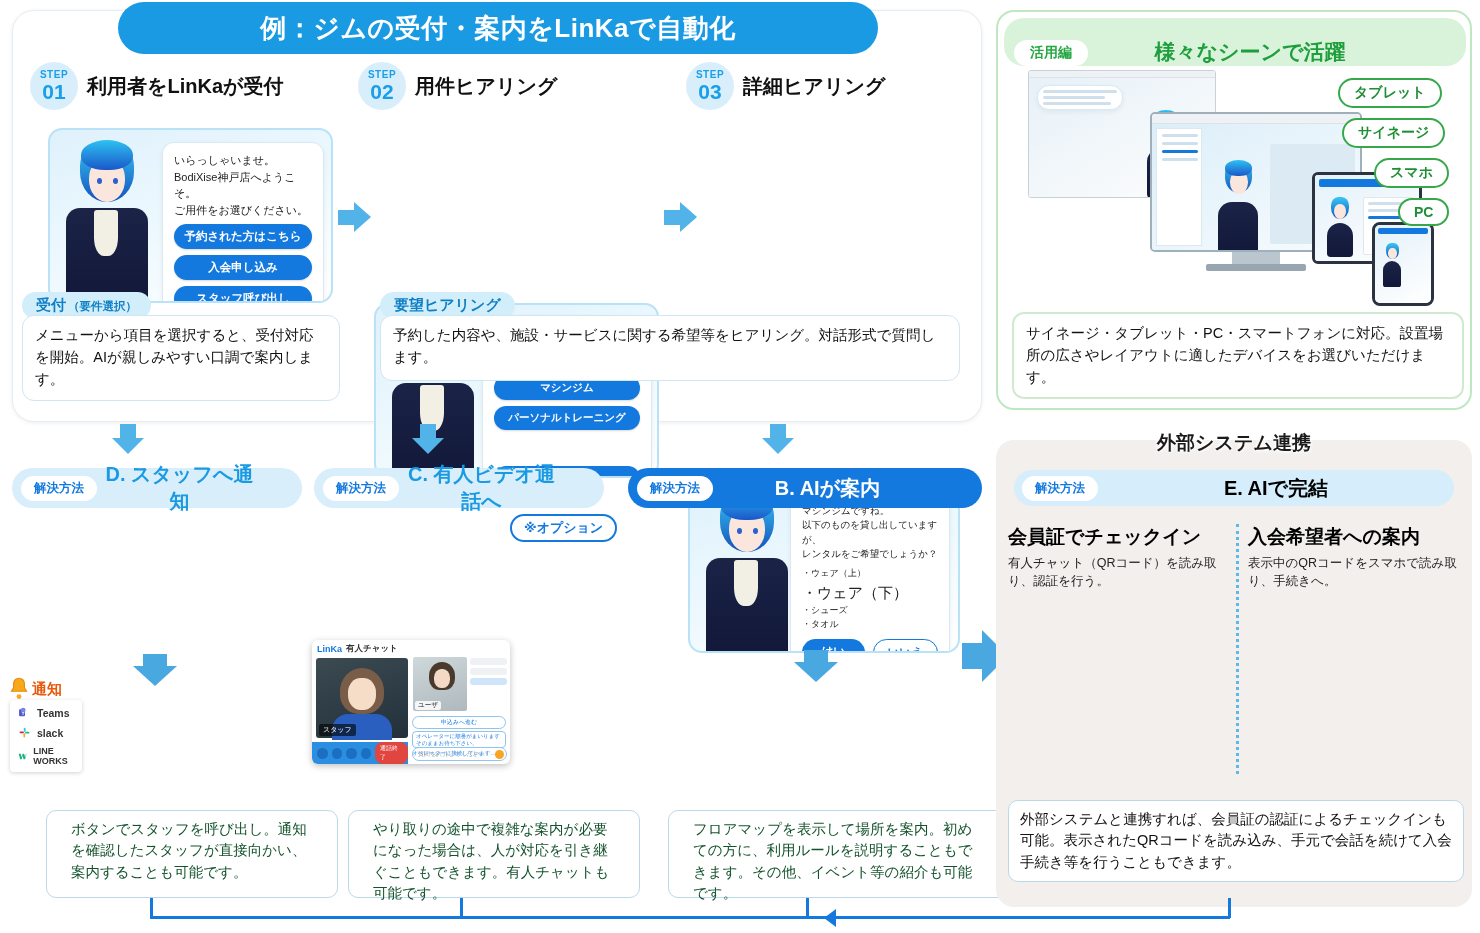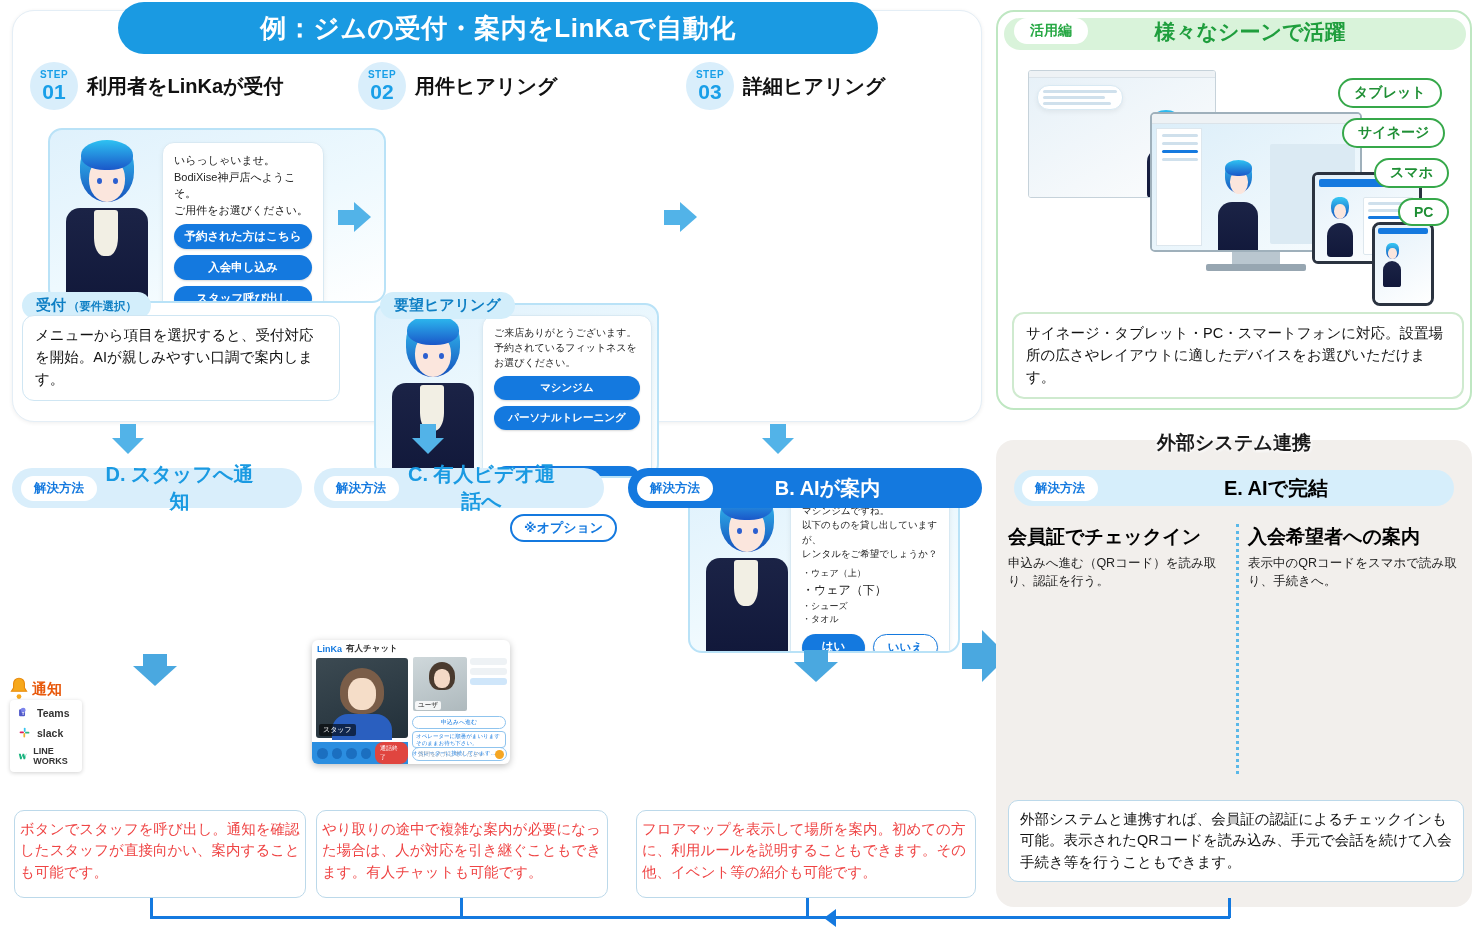--- a/index.html
+++ b/index.html
@@ -94,23 +94,23 @@
     border-right: 16px solid transparent; border-top: 16px solid #52b3e8;
   }
   .arrow-d-tail { width: 16px; height: 14px; background:#52b3e8; }
 
   
   .green-card {
     left: 996px; top: 10px; width: 476px; height: 400px;
     background:#ffffff; border: 2px solid #bfe7c2; border-radius: 18px;
   }
   .green-head {
-    left: 1004px; top: 18px; width: 462px; height: 32px;
+    left: 1004px; top: 18px; width: 462px; height: 48px;
     background:#d9f3da; border-radius: 20px;
-    display:flex; align-items:flex-start; padding-left: 10px;
+    display:flex; align-items:flex-end; padding-left: 10px;
   }
   .chip-green {
     background:#fff; color:#27a844; font-weight:bold; font-size: 14px;
     border-radius: 999px; padding: 4px 16px;
   }
   .green-head-title {
     flex:1; text-align:center; color:#1f9e3d; font-weight:bold; font-size: 21px;
     margin-right: 54px;
   }
   .dev-badge {
@@ -139,21 +139,21 @@
   .chip-blue {
     background:#fff; color:#1479df; font-weight:bold; font-size: 12.5px;
     border-radius: 999px; padding: 4px 13px;
   }
   .sol-title { flex:1; text-align:center; font-weight:bold; font-size: 20px; }
   .sol-head.light .sol-title { color:#1a9ae2; margin-right: 40px; }
   .sol-head.solid .sol-title { color:#fff; margin-right: 40px; }
 
   .bottom-desc {
     background:#fff; border:1px solid #bcd9ea; border-radius: 10px;
-    padding: 8px 5px; font-size: 14.5px; line-height: 1.48; color:#ef4444;
+    padding: 8px 24px; font-size: 14.5px; line-height: 1.48; color:#14532d;margin-left:32px;
   }
 
   
   .notif-box {
     background:#fff; border-radius: 4px; box-shadow: 0 1px 4px rgba(0,0,0,.18);
     padding: 6px 8px; display:flex; flex-direction:column; gap: 7px;
   }
   .notif-row { display:flex; align-items:center; gap:6px; font-size: 10.5px; font-weight:bold; color:#333; }
 
   
@@ -206,21 +206,21 @@
   <div class="abs step-head" style="left:30px; top:62px;">
     <div class="step-badge">
       <span class="s-lbl">STEP</span>
       <span class="s-num">01</span>
     </div>
     <div class="step-title">
       <span>利用者をLinKaが受付</span>
     </div>
   </div>
 
-  <div class="abs chat-panel" style="left:48px; top:128px; width:338px; height:175px;">
+  <div class="abs chat-panel" style="left:48px; top:128px; width:285px; height:175px;">
 
     <div class="abs avatar" style="left:6px; top:6px; width:100px; height:166px;">
       <div class="av-body" style="left:10px; top:72px; width:82px; height:96px;"></div>
       <div class="av-shirt" style="left:38px; top:74px; width:24px; height:46px;"></div>
       <div class="av-hair2" style="left:24px; top:6px; width:54px; height:60px;"></div>
       <div class="av-face" style="left:33px; top:22px; width:36px; height:44px;"></div>
       <div class="av-hair" style="left:25px; top:4px; width:52px; height:30px;"></div>
       <div class="av-eye" style="left:41px; top:42px;"></div>
       <div class="av-eye" style="left:57px; top:42px;"></div>
     </div>
@@ -279,20 +279,23 @@
       <div class="pill" style="font-size:10.5px;margin-top:36px;">ヨガ</div>
       <div class="pill" style="font-size:10.5px;">プール</div>
     </div>
   </div>
 
   <div class="abs" style="left:380px; top:292px;">
     <div class="tag">
         <span>要望ヒアリング</span>
       </div>
   </div>
+  <div class="abs desc-card" style="left:380px; top:315px; width:580px; height:66px;">
+    <span>予約した内容や、施設・サービスに関する希望等をヒアリング。対話形式で質問します。</span>
+  </div>
 
   <div class="abs" style="left:664px; top:202px; display:flex; align-items:center;">
     <div class="arrow-r-tail"></div>
       <div class="arrow-r"></div>
   </div>
 
   <div class="abs step-head" style="left:686px; top:62px;">
     <div class="step-badge">
       <span class="s-lbl">STEP</span>
       <span class="s-num">03</span>
@@ -310,21 +313,21 @@
       <div class="av-face" style="left:33px; top:22px; width:36px; height:44px;"></div>
       <div class="av-hair" style="left:25px; top:4px; width:52px; height:30px;"></div>
       <div class="av-eye" style="left:41px; top:42px;"></div>
       <div class="av-eye" style="left:57px; top:42px;"></div>
     </div>
     <div class="abs bubble" style="left:100px; top:14px; width:160px;">
       <p style="white-space:pre-line; font-size:9.5px;">マシンジムですね。
 以下のものを貸し出していますが、
 レンタルをご希望でしょうか？</p>
       <p style="font-size:9px; margin-top:6px; line-height:1.55;">・ウェア（上）</p>
-      <p style="font-size:12px; line-height:1.55;">・ウェア（下）</p>
+      <p style="font-size:15px; line-height:1.55;">・ウェア（下）</p>
       <p style="font-size:9px; line-height:1.55;">・シューズ</p>
       <p style="font-size:9px; line-height:1.55;">・タオル</p>
       <div style="display:flex; gap:8px; margin-top:7px;">
         <div class="pill" style="flex:1; margin-top:0;">はい</div>
         <div class="pill outline" style="flex:1; margin-top:0;">いいえ</div>
       </div>
     </div>
   </div>
 
   <div class="abs col" style="left:112px; top:424px; align-items:center;">
@@ -539,21 +542,21 @@
   <div class="abs ext-title">外部システム連携</div>
   <div class="abs ext-head">
     <span class="chip-blue">解決方法</span>
     <span class="sol-title">E. AIで完結</span>
   </div>
 
   <div class="abs vdiv" style="left:1236px; top:524px;"></div>
 
   <div class="abs" style="left:1008px; top:524px; width:220px;">
     <div class="sub-h">会員証でチェックイン</div>
-    <div class="sub-p" style="margin-top:4px;">申込みへ進む（QRコード）を読み取り、認証を行う。</div>
+    <div class="sub-p" style="margin-top:4px;">有人チャット（QRコード）を読み取り、認証を行う。</div>
   </div>
 
   <div class="abs" style="left:1248px; top:524px; width:218px;">
     <div class="sub-h">入会希望者への案内</div>
     <div class="sub-p" style="margin-top:4px;">表示中のQRコードをスマホで読み取り、手続きへ。</div>
   </div>
 
   <div class="abs" style="left:1008px; top:800px; width:456px; background:#fff; border:1px solid #bcd9ea; border-radius:10px; padding:8px 11px; font-size:14.5px; line-height:1.48; color:#111;">
     <span>外部システムと連携すれば、会員証の認証によるチェックインも可能。表示されたQRコードを読み込み、手元で会話を続けて入会手続き等を行うこともできます。</span>
   </div>

